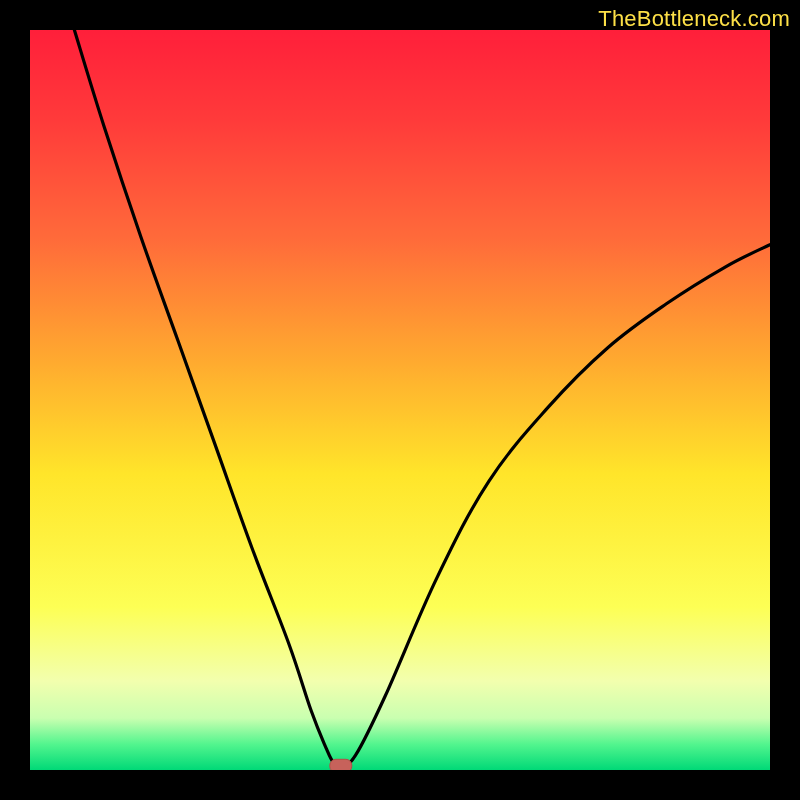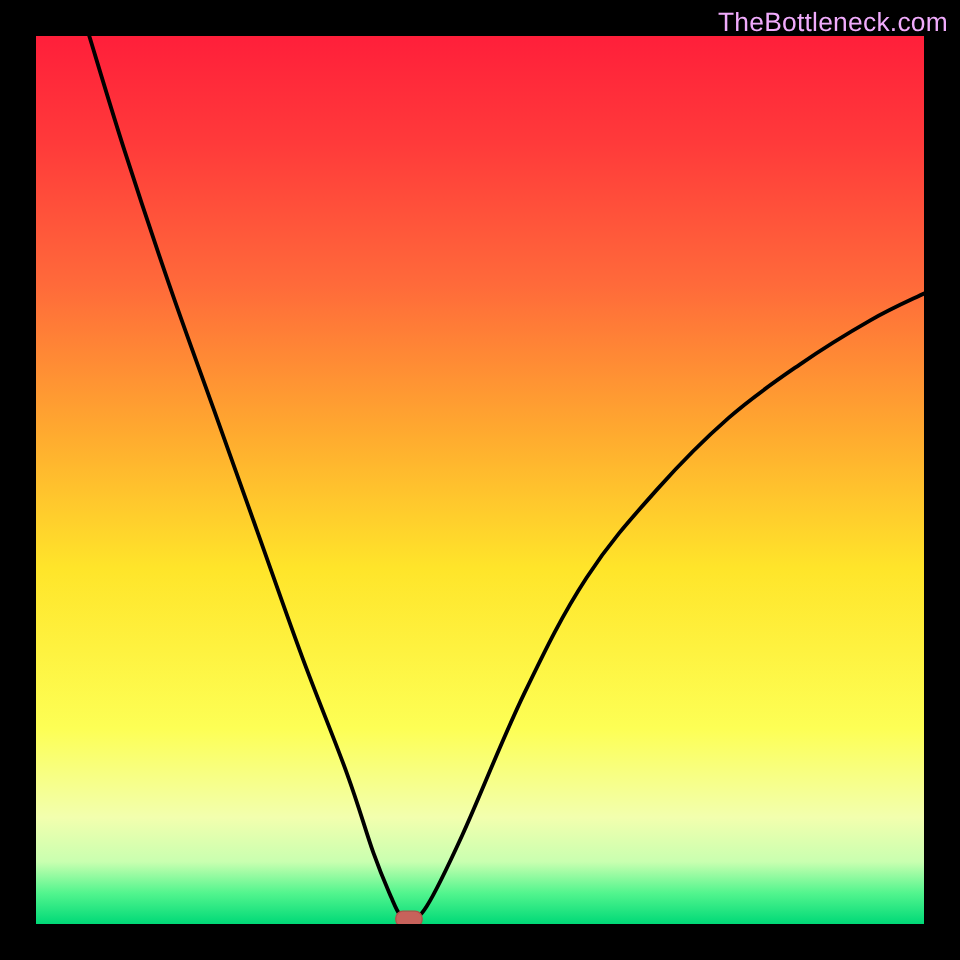--- a/index.html
+++ b/index.html
@@ -24,21 +24,21 @@
     left: 30px;
     top: 30px;
     width: 740px;
     height: 740px;
     overflow: hidden;
   }
   .watermark {
     position: absolute;
     top: 6px;
     right: 10px;
-    color: #f0abfc;
+    color: #fde047;
     font-size: 22px;
     font-weight: 400;
     letter-spacing: 0.2px;
   }
   svg {
     display: block;
   }
 </style>
 </head>
 <body>

